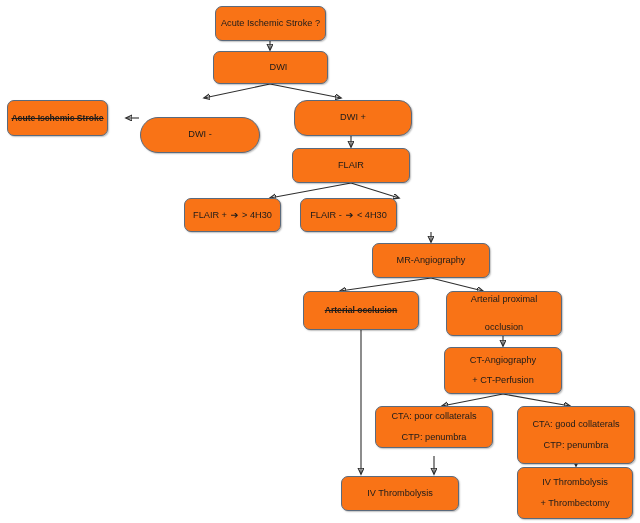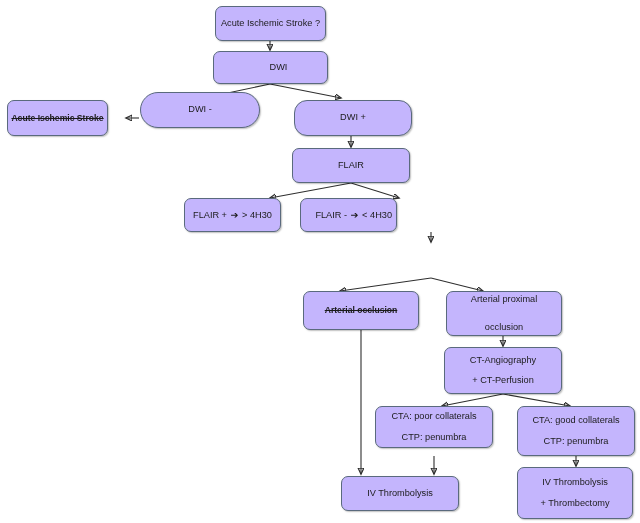--- a/index.html
+++ b/index.html
@@ -11,21 +11,21 @@
     position: relative;
     width: 640px;
     height: 523px;
     background: #ffffff;
     font-family: "Liberation Sans", sans-serif;
     overflow: hidden;
   }
   .node {
     position: absolute;
     box-sizing: border-box;
-    background: #c4b5fd;
+    background: #f97316;
     border: 1px solid #5a6a7d;
     border-radius: 7px;
     display: flex;
     flex-direction: column;
     align-items: center;
     justify-content: center;
     color: #1b1b1b;
     font-size: 9.2px;
     line-height: 1.25;
     text-align: center;
@@ -109,61 +109,64 @@
   </div>
 
   <div class="node" style="left:213px; top:51px; width:115px; height:33px;padding-left:20px;">
     <span class="line-1">DWI</span>
   </div>
 
   <div class="node struck" style="left:7px; top:100px; width:101px; height:36px;">
     <span class="line-1">Acute Ischemic Stroke</span>
   </div>
 
-  <div class="node" style="left:140px; top:92px; width:120px; height:36px;border-radius:18px;">
+  <div class="node" style="left:140px; top:117px; width:120px; height:36px;border-radius:18px;">
     <span class="line-1">DWI -</span>
   </div>
 
   <div class="node" style="left:294px; top:100px; width:118px; height:36px;border-radius:13px;">
     <span class="line-1">DWI +</span>
   </div>
 
   <div class="node" style="left:292px; top:148px; width:118px; height:35px;">
     <span class="line-1">FLAIR</span>
   </div>
 
   <div class="node" style="left:184px; top:198px; width:97px; height:34px;">
     <span class="line-1"><span>FLAIR + </span><span class="arrowglyph">➔</span><span> &gt; 4H30</span></span>
   </div>
 
-  <div class="node" style="left:300px; top:198px; width:97px; height:34px;align-items:flex-end;">
+  <div class="node" style="left:300px; top:198px; width:97px; height:34px;">
     <span class="line-1"><span>FLAIR - </span><span class="arrowglyph">➔</span><span> &lt; 4H30</span></span>
   </div>
 
+  <div class="node" style="left:372px; top:243px; width:118px; height:35px;">
+    <span class="line-1">MR-Angiography</span>
+  </div>
 
   <div class="node struck" style="left:303px; top:291px; width:116px; height:39px;">
     <span class="line-1">Arterial occlusion</span>
   </div>
 
   <div class="node two-line-tight" style="left:446px; top:291px; width:116px; height:45px;">
     <span class="line-1">Arterial proximal</span>
     <span class="line-2">occlusion</span>
   </div>
 
   <div class="node" style="left:444px; top:347px; width:118px; height:47px;">
     <span class="line-1">CT-Angiography</span>
     <span class="line-2">+ CT-Perfusion</span>
   </div>
 
   <div class="node" style="left:375px; top:406px; width:118px; height:42px;">
     <span class="line-1">CTA: poor collaterals</span>
     <span class="line-2">CTP: penumbra</span>
   </div>
 
-  <div class="node" style="left:517px; top:406px; width:118px; height:50px;">
+  <div class="node" style="left:517px; top:406px; width:118px; height:58px;">
     <span class="line-1">CTA: good collaterals</span>
     <span class="line-2">CTP: penumbra</span>
   </div>
 
   <div class="node" style="left:341px; top:476px; width:118px; height:35px;">
     <span class="line-1">IV Thrombolysis</span>
   </div>
 
   <div class="node" style="left:517px; top:467px; width:116px; height:52px;">
     <span class="line-1">IV Thrombolysis</span>

